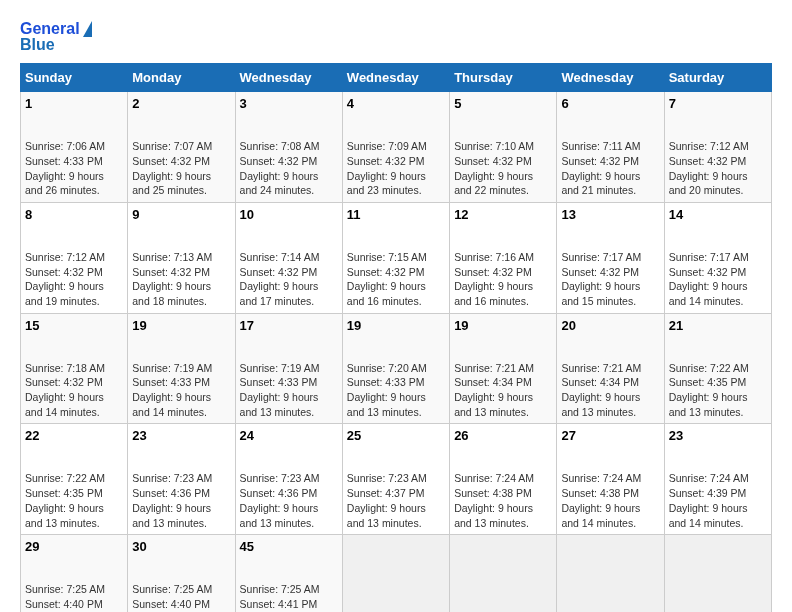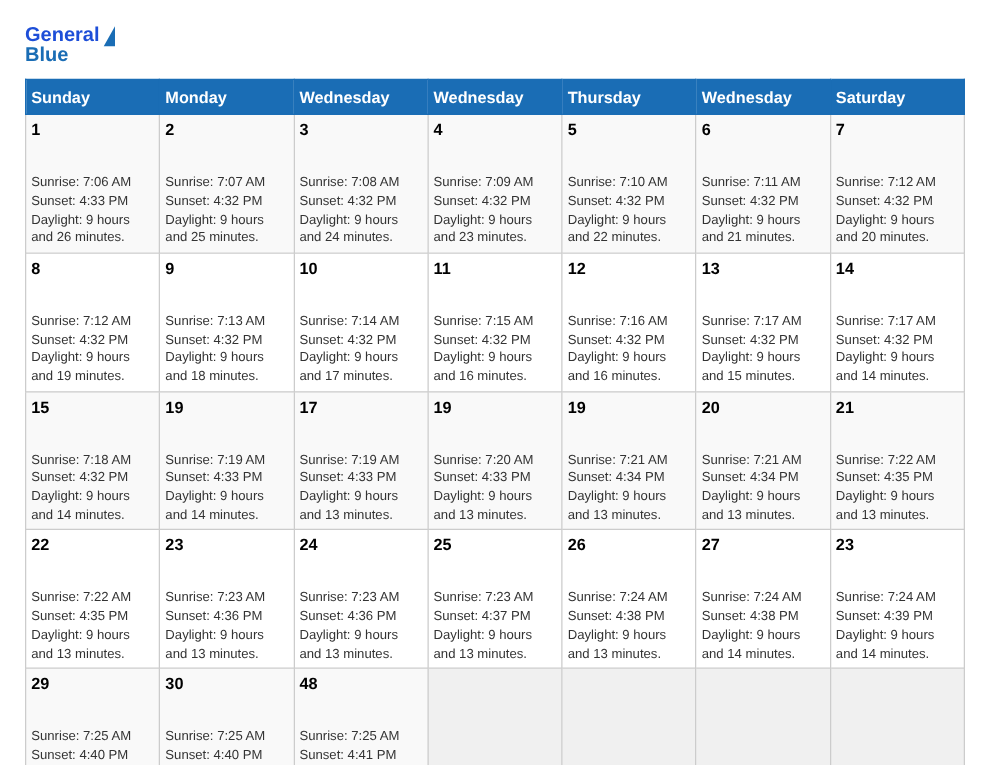--- a/index.html
+++ b/index.html
@@ -222,21 +222,21 @@
       <tr>
         <td>
           <span class="day-number">29</span>
           <div class="day-info">Sunrise: 7:25 AM<br>Sunset: 4:40 PM<br>Daylight: 9 hours and 15 minutes.</div>
         </td>
         <td>
           <span class="day-number">30</span>
           <div class="day-info">Sunrise: 7:25 AM<br>Sunset: 4:40 PM<br>Daylight: 9 hours and 15 minutes.</div>
         </td>
         <td>
-          <span class="day-number">48</span>
+          <span class="day-number">45</span>
           <div class="day-info">Sunrise: 7:25 AM<br>Sunset: 4:41 PM<br>Daylight: 9 hours and 16 minutes.</div>
         </td>
         <td class="empty-cell"></td>
         <td class="empty-cell"></td>
         <td class="empty-cell"></td>
         <td class="empty-cell"></td>
       </tr>
     </tbody>
 </table>
 

